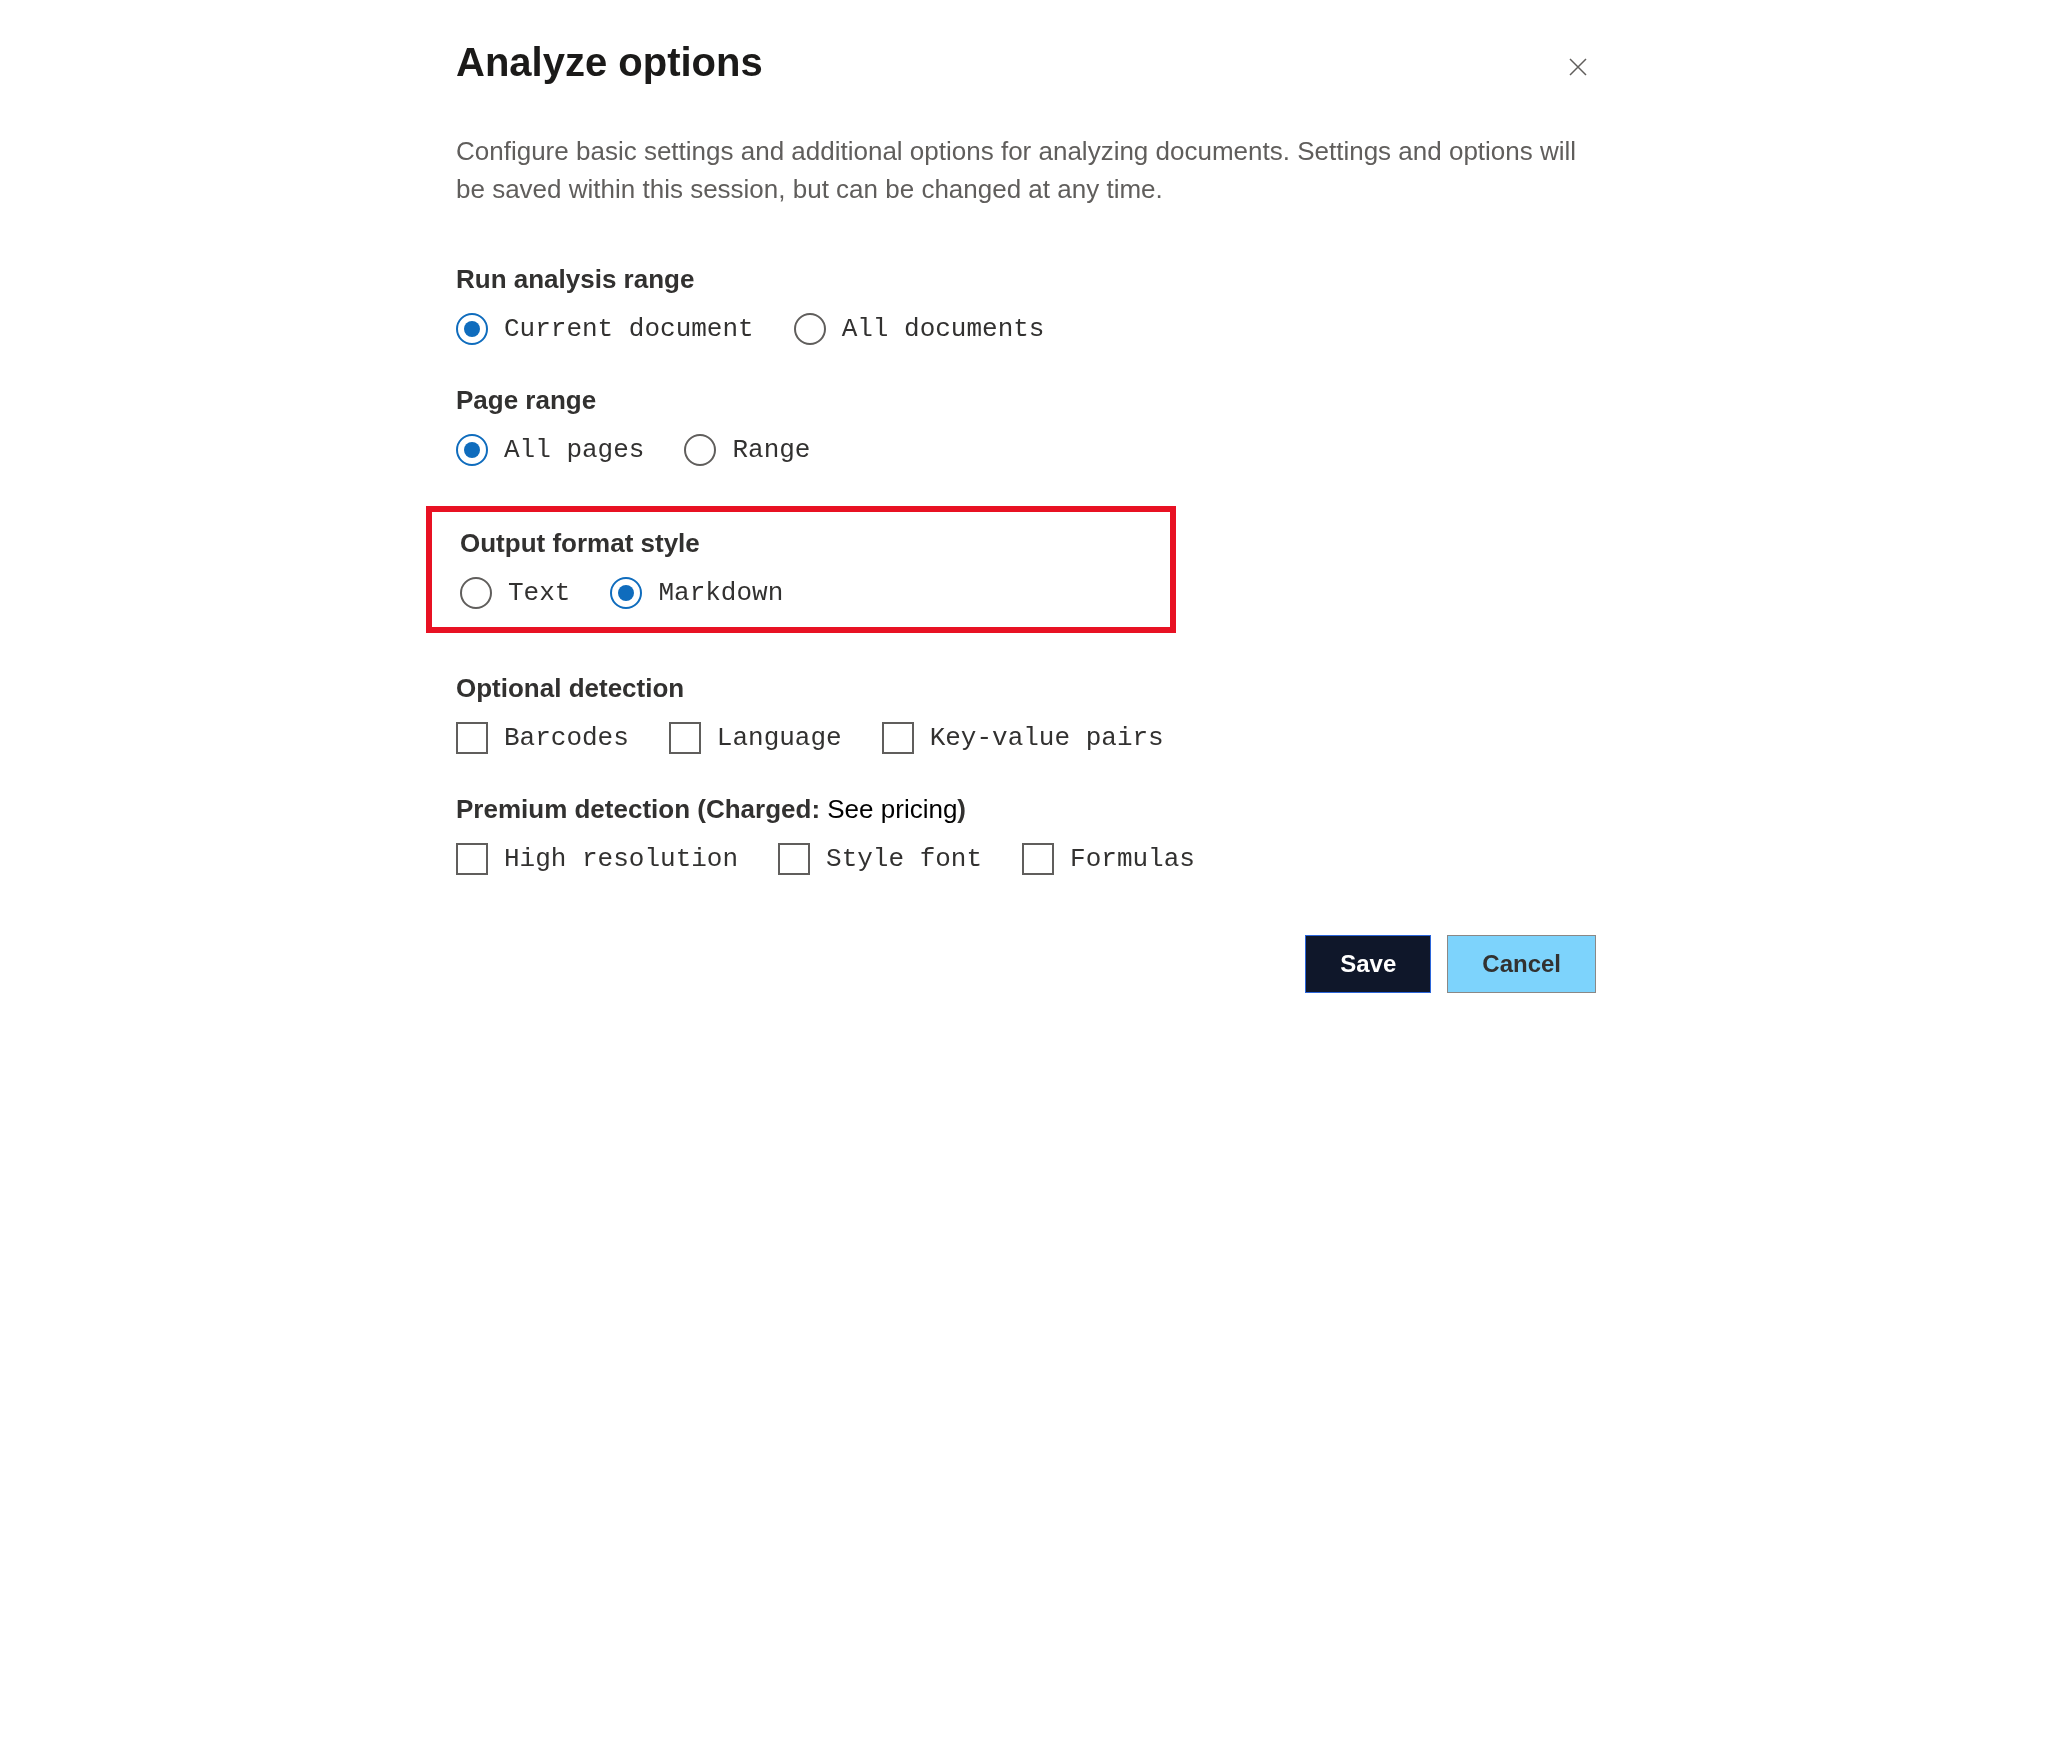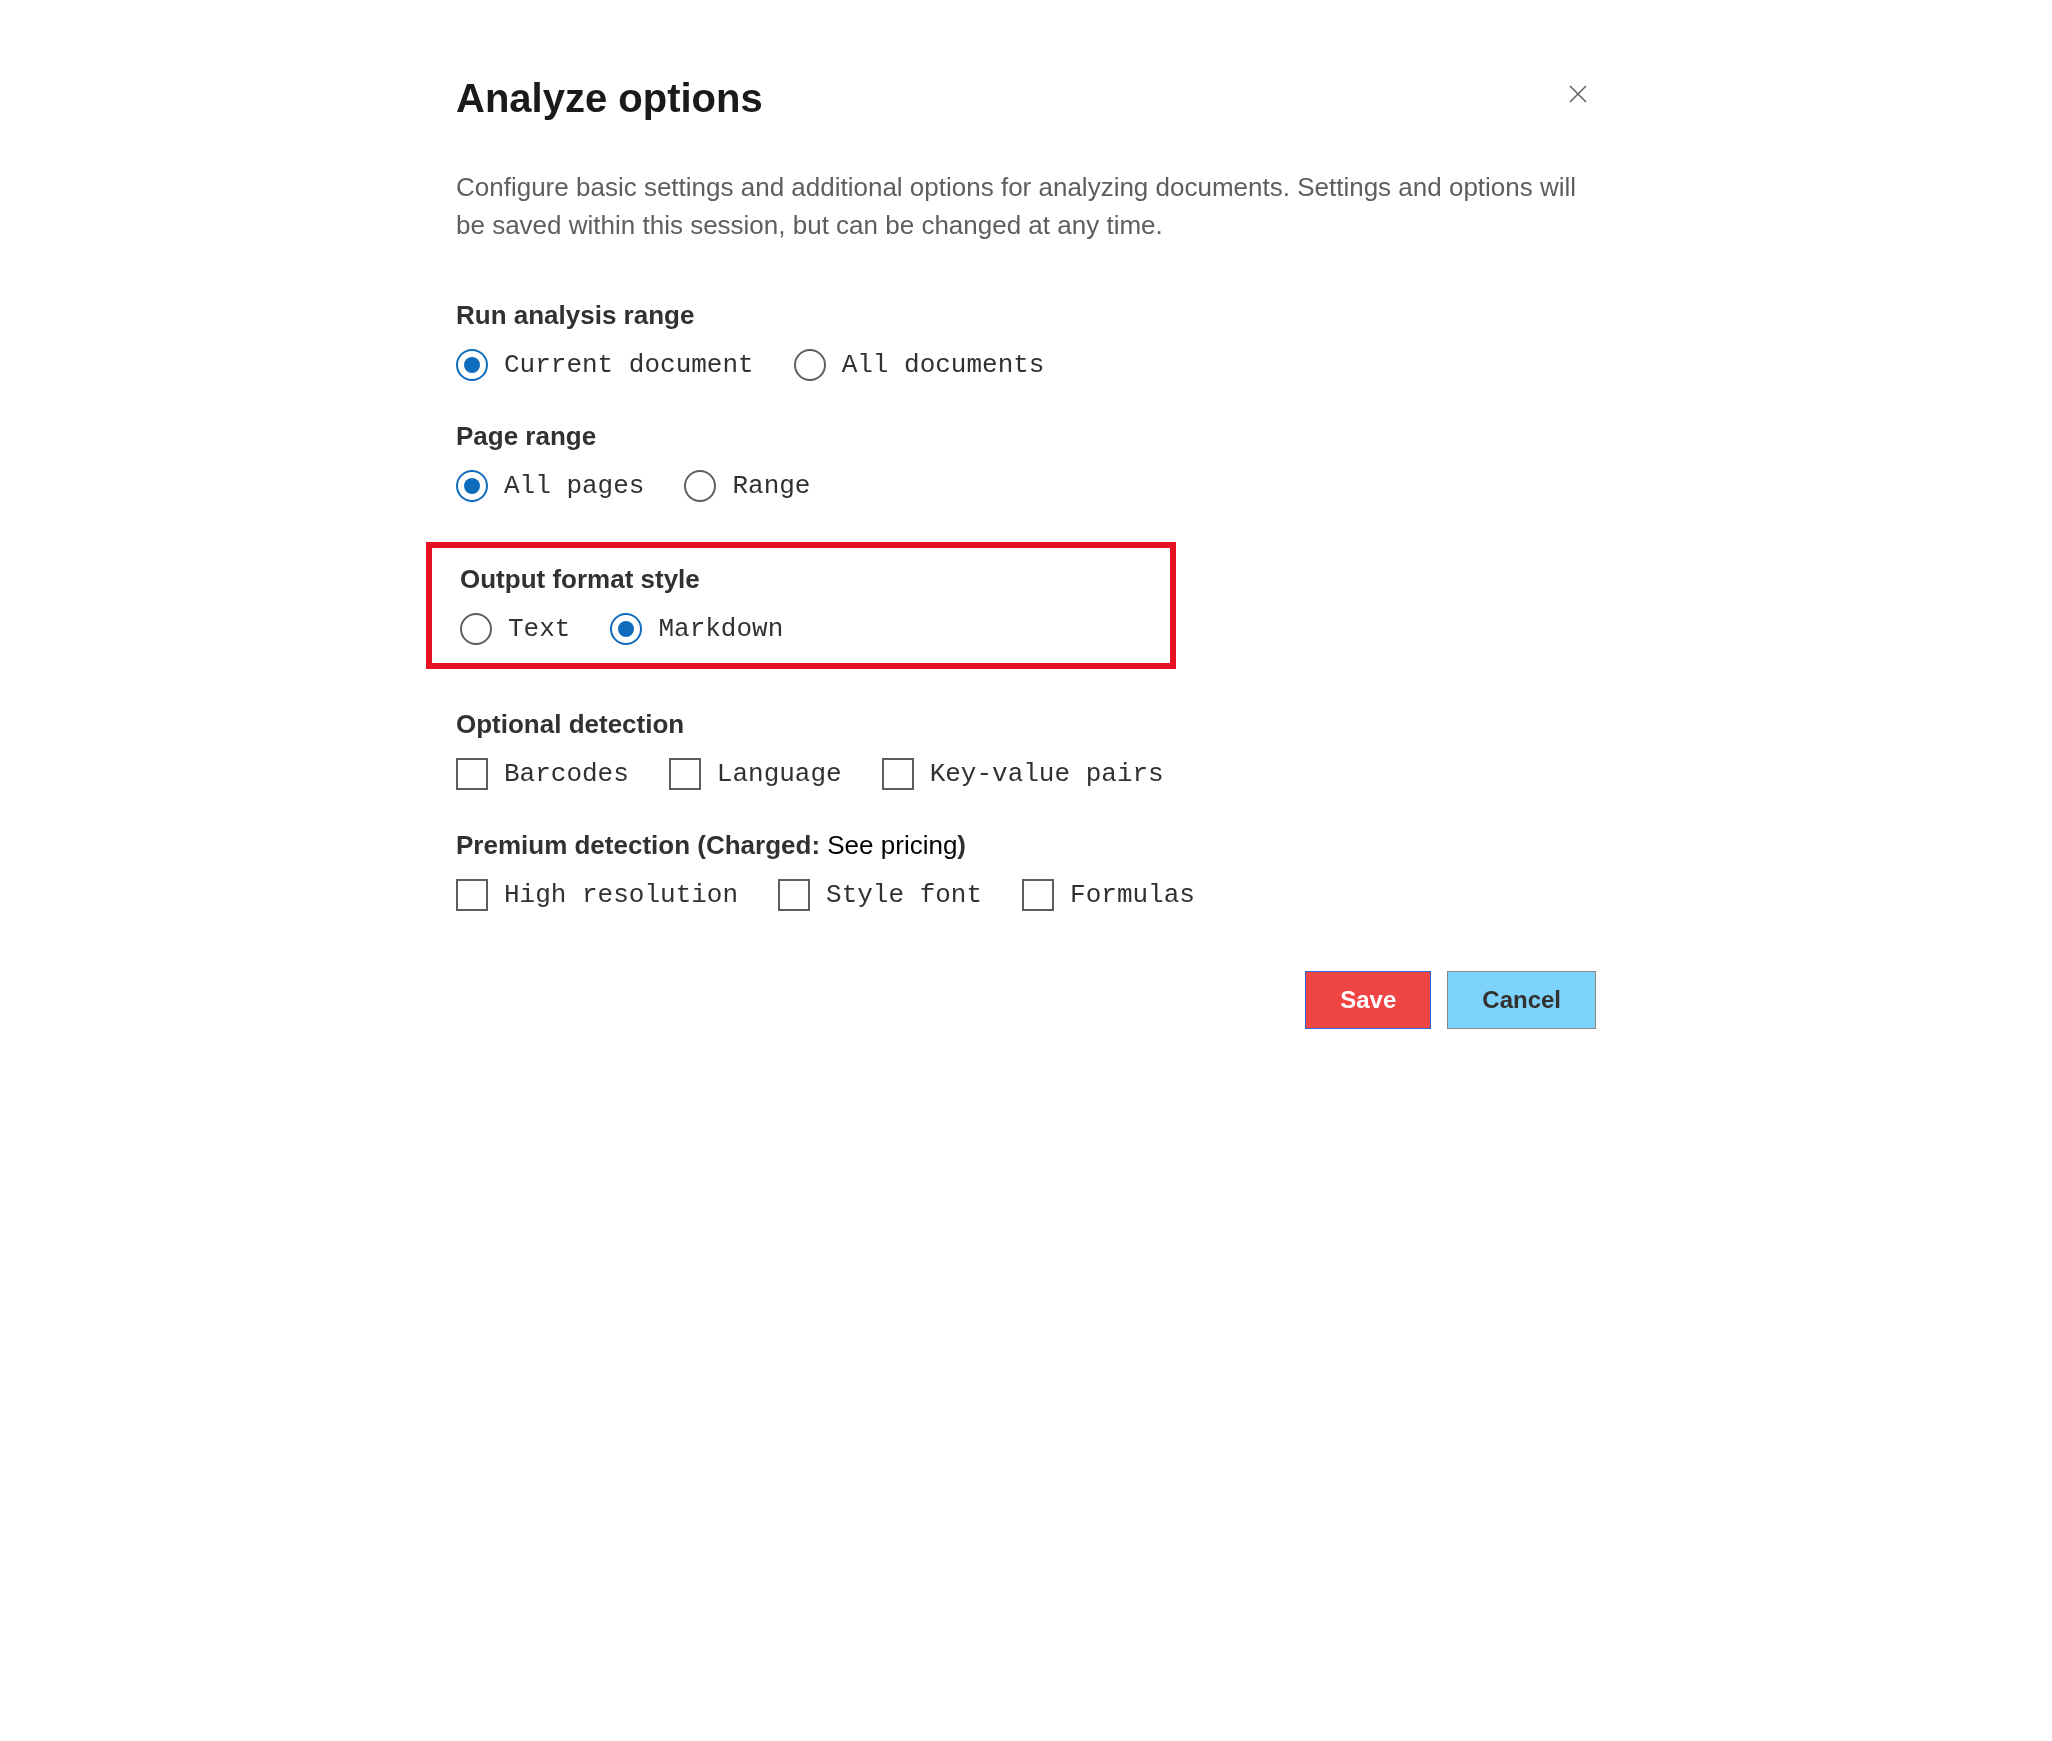--- a/index.html
+++ b/index.html
@@ -13,23 +13,22 @@
       color: #323130;
       padding: 40px;
     }
     .dialog {
       max-width: 1140px;
       margin: 0 auto;
     }
     .header {
       display: flex;
       justify-content: space-between;
-      align-items: flex-start;
+      align-items: flex-end;
       margin-bottom: 48px;
-      margin-top: 36px;
     }
     .title {
       font-size: 40px;
       font-weight: 600;
       color: #1b1a19;
     }
     .close-btn {
       cursor: pointer;
       display: flex;
       align-items: center;
@@ -131,21 +130,21 @@
     .btn {
       padding: 14px 34px;
       font-size: 24px;
       font-weight: 600;
       cursor: pointer;
       border: 1px solid #8a8886;
       background: #7dd3fc;
       color: #323130;
     }
     .btn.primary {
-      background: #ef4444;
+      background: #0f172a;
       border-color: #2b65d9;
       color: #fff;
     }
   </style>
 </head>
 <body>
 
 <div class="dialog">
   <div class="header">
     <h1 class="title">Analyze options</h1>

